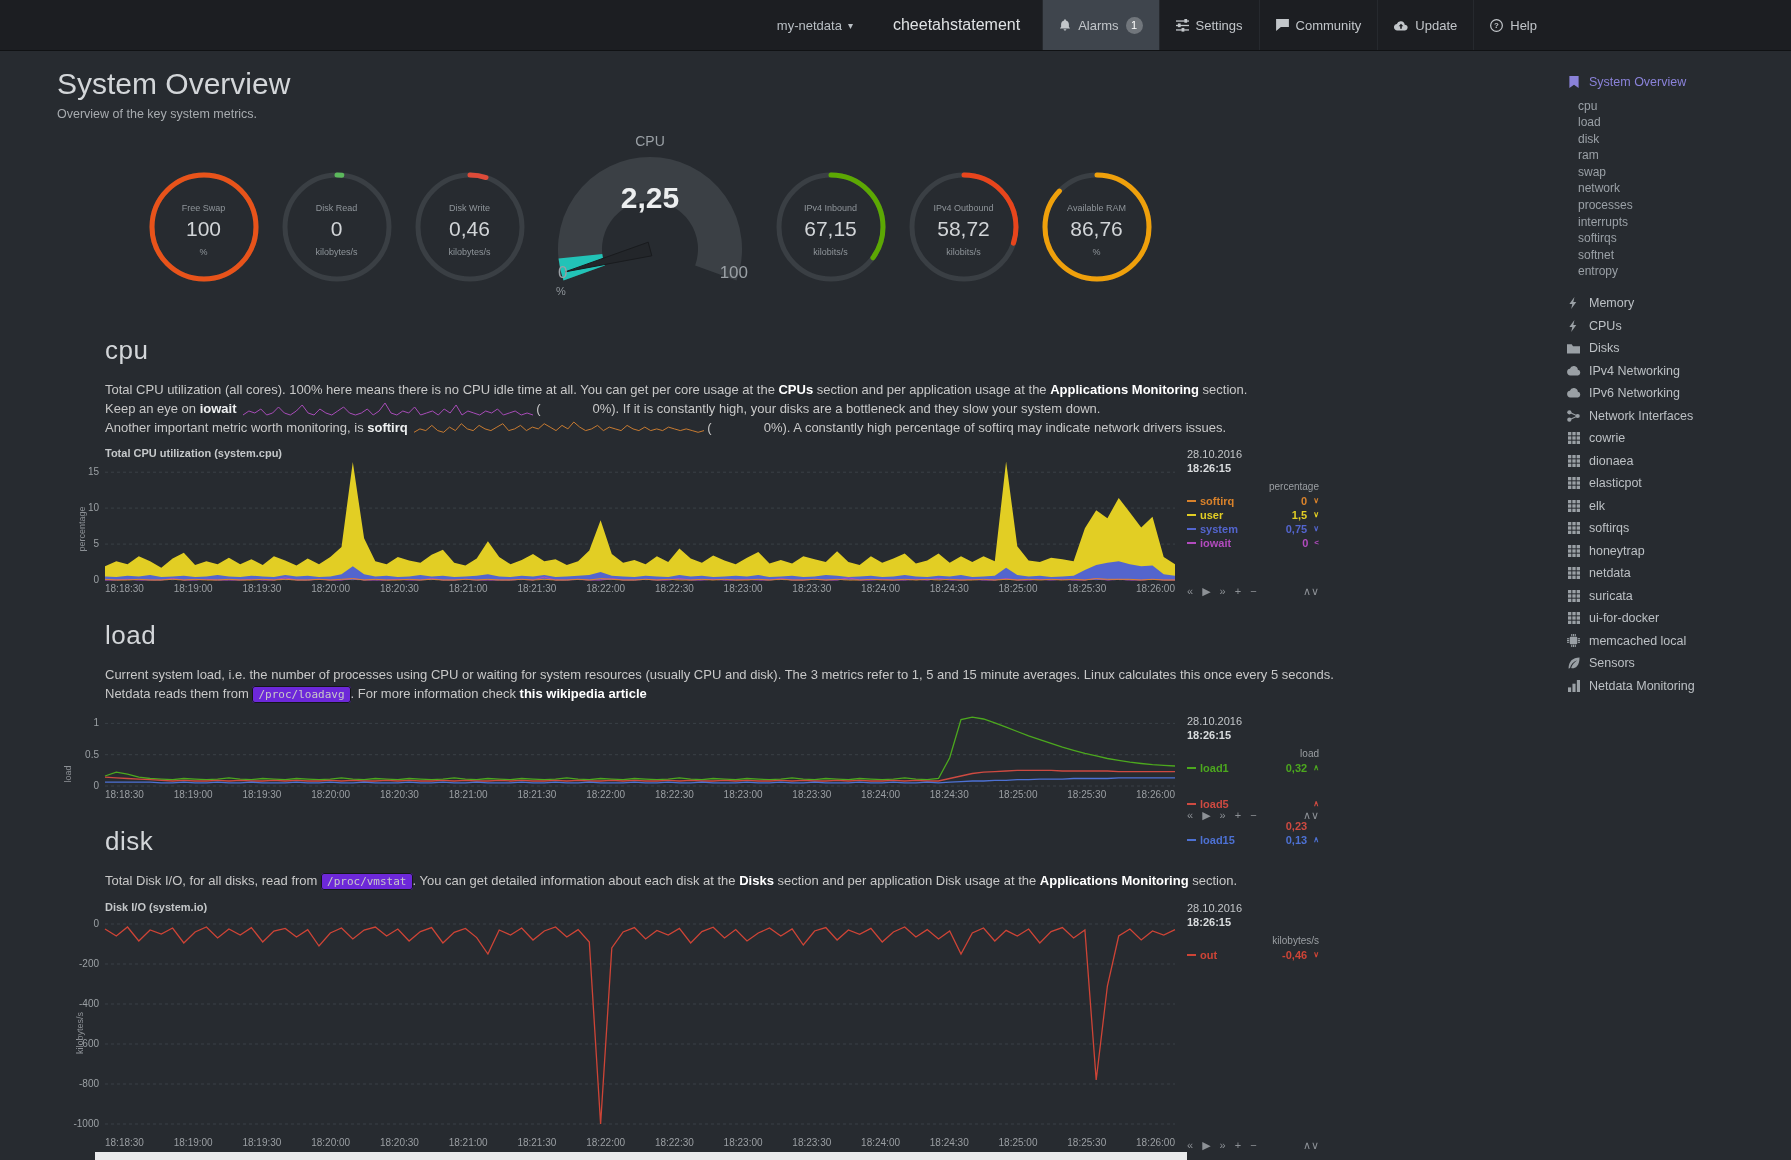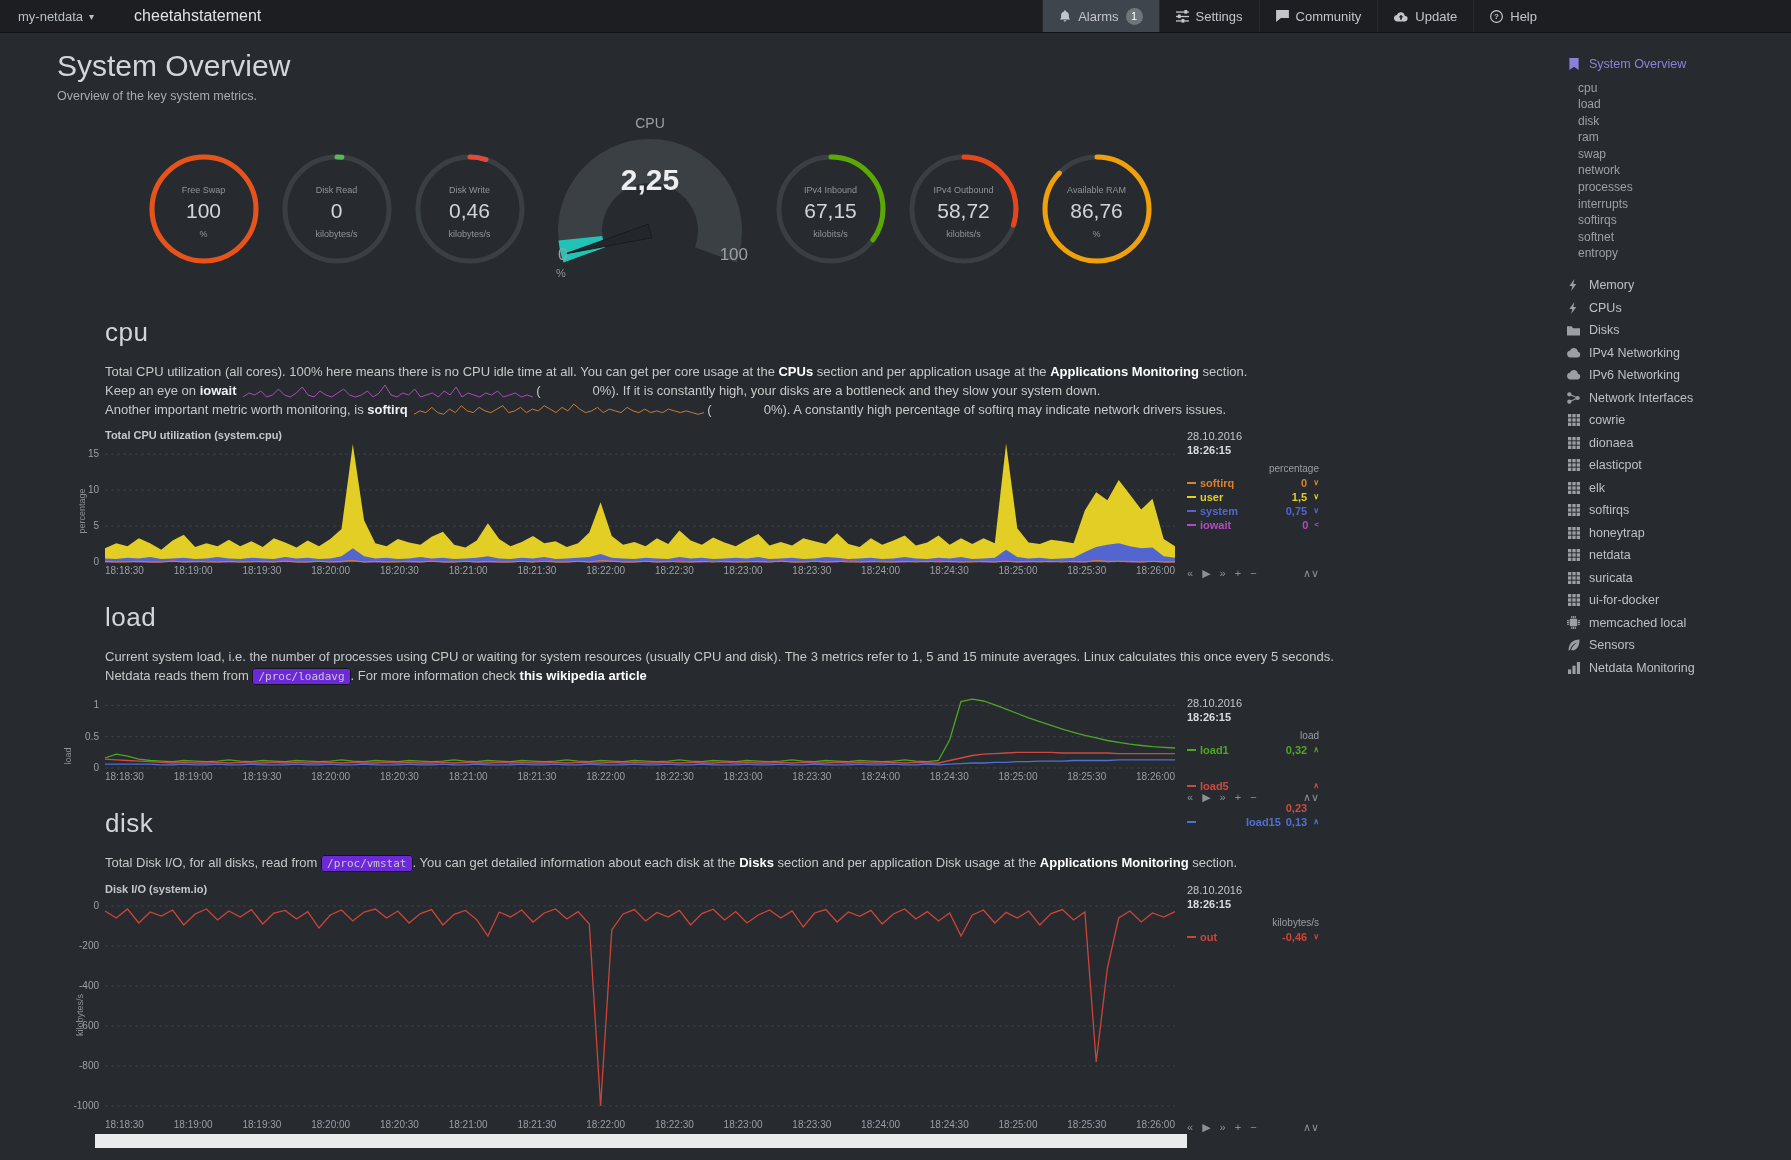--- a/index.html
+++ b/index.html
@@ -1,21 +1,21 @@
 <!DOCTYPE html>
 <html><head>
 <meta charset="utf-8">
 <style>
   * { margin:0; padding:0; box-sizing:border-box; }
   html,body { width:1791px; height:1160px; overflow:hidden; background:#272b30;
     font-family:"Liberation Sans",sans-serif; color:#c8c8c8; }
 
   
-  .navbar { height:33px; background:#1c1e22; border-bottom:1px solid #101214;
-    display:flex; justify-content:space-between; }
+  .navbar { height:51px; background:#1c1e22; border-bottom:1px solid #101214;
+    display:flex; justify-content:flex-end; }
   .nav-left { display:flex; align-items:stretch; }
   .brand-btn { display:flex; align-items:center; gap:6px; padding:0 18px;
     color:#b9bfc4; font-size:13px; cursor:pointer; }
   .caret { font-size:10px; }
   .hostname { display:flex; align-items:center; padding:0 22px; color:#e0e3e5; font-size:16px; cursor:pointer; }
   .nav-right { display:flex; margin-right:238px; }
   .nav-btn { display:flex; align-items:center; gap:7px; padding:0 16px; font-size:13px;
     color:#c2c6ca; border-left:1px solid #26292e; cursor:pointer; }
   .nav-btn.active { background:#3f454d; }
   .badge { background:#71767c; color:#fff; border-radius:50%; width:17px; height:17px;
@@ -366,21 +366,21 @@
                 <span class="lg-arrow" style="color: rgb(76, 168, 30);">∧</span>
               </div>
               <div class="lg-row">
                 <span class="sw" style="background: rgb(206, 74, 65);"></span>
                 <span style="color: rgb(206, 74, 65);">load5</span>
                 <span class="lg-val" style="color: rgb(206, 74, 65); margin-top: 44px;">0,23</span>
                 <span class="lg-arrow" style="color: rgb(206, 74, 65);">∧</span>
               </div>
               <div class="lg-row">
                 <span class="sw" style="background: rgb(77, 113, 211);"></span>
-                <span style="color: rgb(77, 113, 211); margin-left: 46px;">load15</span>
+                <span style="color: rgb(77, 113, 211);">load15</span>
                 <span class="lg-val" style="color: rgb(77, 113, 211);">0,13</span>
                 <span class="lg-arrow" style="color: rgb(77, 113, 211);">∧</span>
               </div>
             </div>
             <div class="toolbar" style="top: 95px;">
               <div class="tb-group">
                 <span>«</span>
                 <span>▶</span>
                 <span>»</span>
                 <span>+</span>

